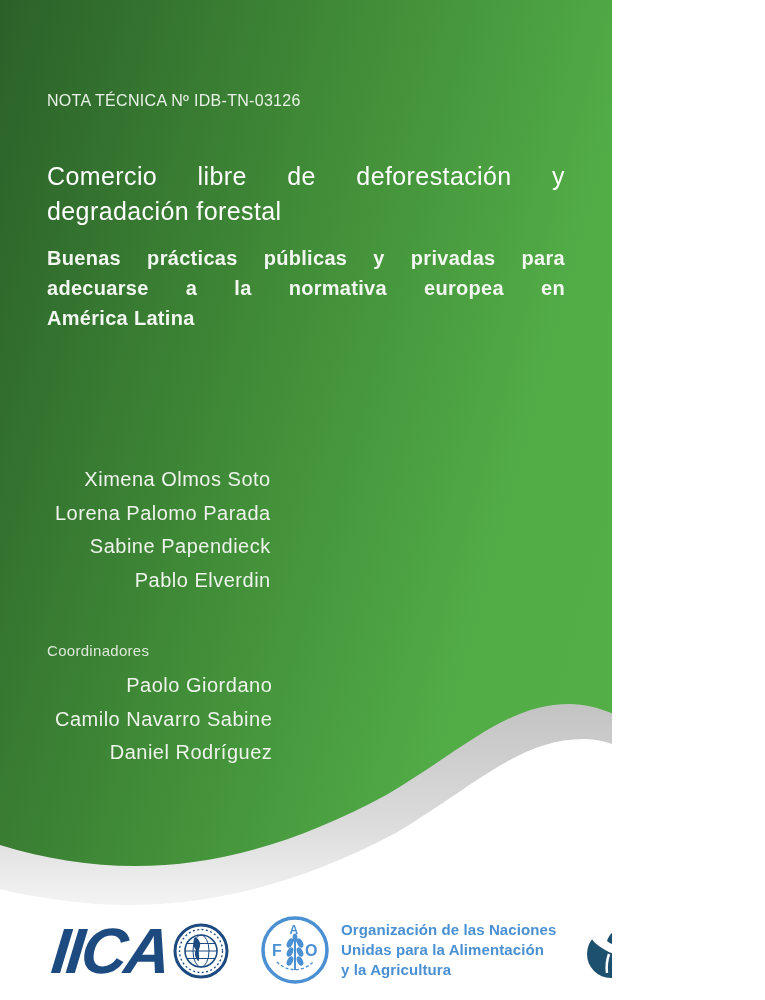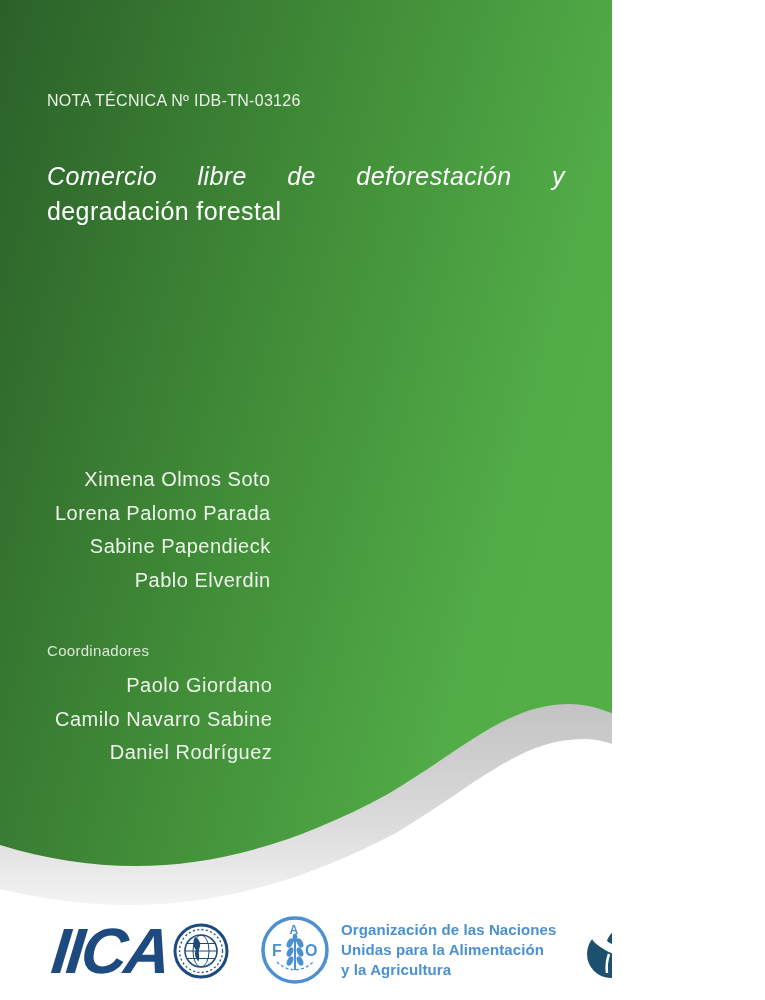--- a/index.html
+++ b/index.html
@@ -14,21 +14,21 @@
   .abs{position:absolute;}
   .note{
     left:47px;top:92px;
     font-size:16px;font-weight:500;letter-spacing:.3px;
     color:#eaf1e8;
   }
   .title{left:47px;top:159px;width:518px;color:#ffffff;
     font-size:25px;font-weight:500;line-height:35px;letter-spacing:.4px;}
   .subtitle{left:47px;top:243px;width:518px;color:#f3f7f1;
     font-size:20px;font-weight:600;line-height:30px;letter-spacing:.3px;}
-  .j{text-align:justify;text-align-last:justify;font-style:italic;}
+  .j{text-align:justify;text-align-last:justify;}
   .sec-label{font-size:15px;font-weight:400;color:#dde7da;letter-spacing:.3px;line-height:20px;}
   .names{margin-top:8px;margin-left:8px;text-align:right;}
   .name{font-size:20px;font-weight:400;color:#eef3ec;line-height:33.6px;letter-spacing:.5px;}
   .authors{left:47px;top:455px;}
   .coordinators{left:47px;top:641px;}
   .logo{display:flex;align-items:center;}
   .iica{left:52px;top:920px;height:62px;gap:5px;}
   .iica-text{
     font-style:italic;font-weight:700;font-size:64px;line-height:56px;
     letter-spacing:-3px;color:#1d4b80;transform:skewX(-6deg);
@@ -61,20 +61,25 @@
     <path d="M0,0 H765 V778 C708,784 634,704 570,704 C508,704 468,746 388,794 C248,870 128,884 0,845 Z" fill="url(#greenGrad)"></path>
   </svg>
 
   <div class="abs note">NOTA TÉCNICA Nº IDB-TN-03126</div>
 
   <div class="abs title">
     <div class="j">Comercio libre de deforestación y</div>
     <div>degradación forestal</div>
   </div>
 
+  <div class="abs subtitle">
+    <div class="j">Buenas prácticas públicas y privadas para</div>
+    <div class="j">adecuarse a la normativa europea en</div>
+    <div>América Latina</div>
+  </div>
 
   <div class="abs authors">
     <div class="names">
       <div class="name">Ximena Olmos Soto</div>
       <div class="name">Lorena Palomo Parada</div>
       <div class="name">Sabine Papendieck</div>
       <div class="name">Pablo Elverdin</div>
     </div>
   </div>
 

